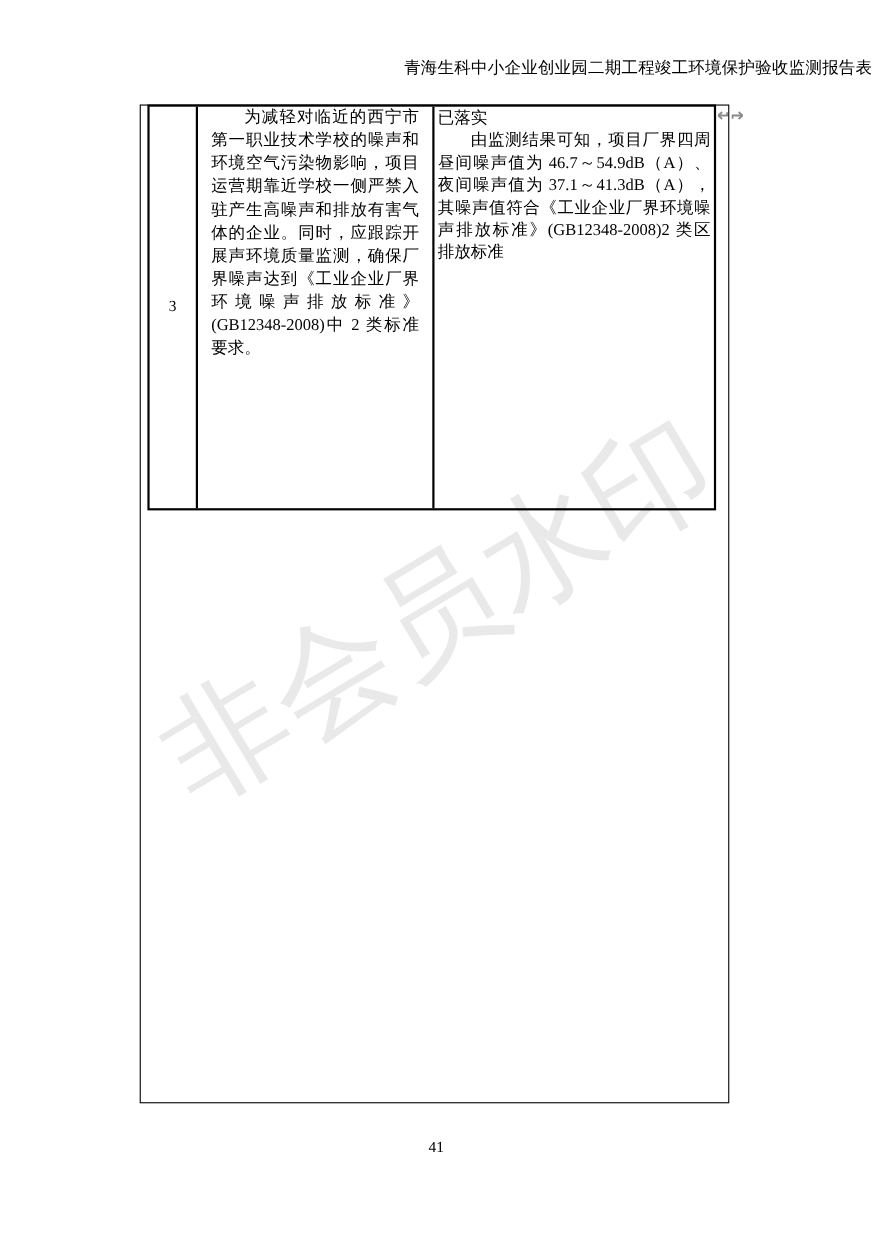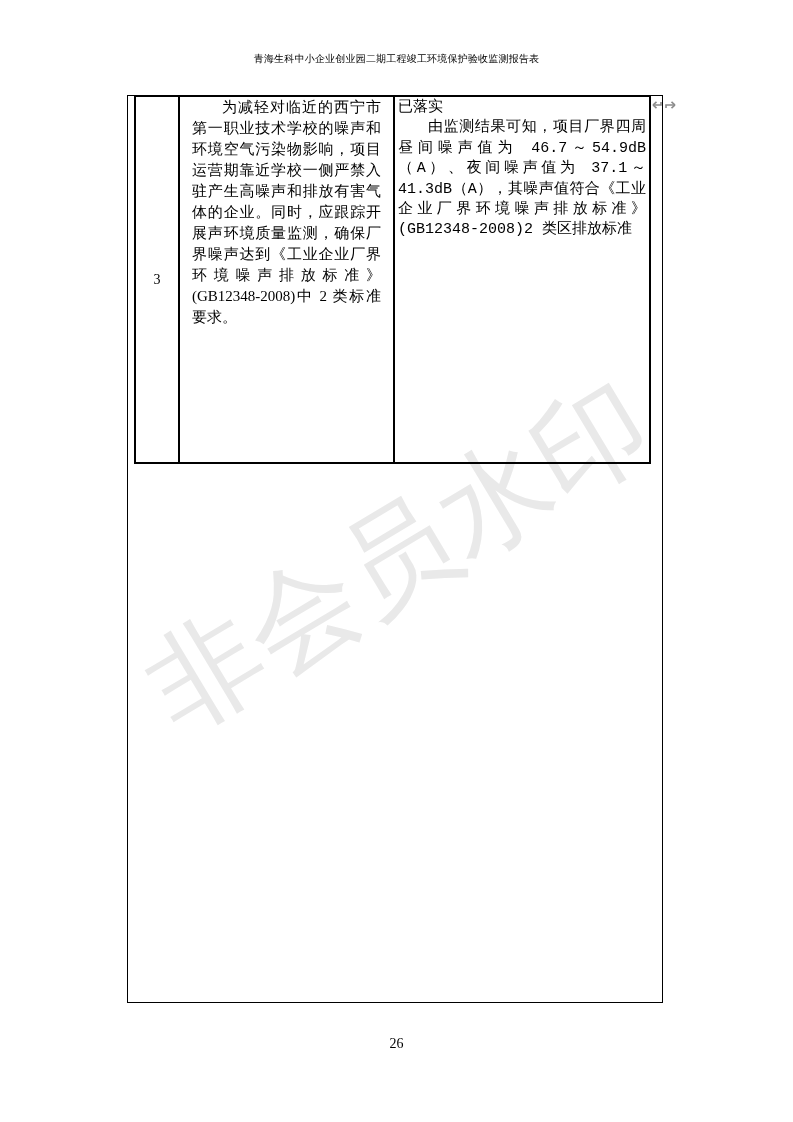--- a/index.html
+++ b/index.html
@@ -13,22 +13,22 @@
     overflow: hidden;
     font-family: "Liberation Serif", serif;
     color: #000000;
   }
 
   .doc-header {
     position: absolute;
     top: 52px;
     left: 0;
     width: 100%;
-    text-align: center;
-    font-size: 10px;
+    text-align: right;
+    font-size: 15px;
     letter-spacing: 0.2px;
     z-index: 2;
   }
 
   
   .frame {
     position: absolute;
     left: 127px;
     top: 95px;
     width: 536px;
@@ -77,21 +77,20 @@
   .cell-status {
     flex: 1;
     padding: 1px 3px;
     font-size: 15px;
     line-height: 20.4px;
   }
   .cell-status .para {
     margin: 0;
     text-align: justify;
     text-justify: inter-character;
-    font-family: Liberation Mono, monospace;
   }
   .indent { text-indent: 2em; }
 
   .watermark {
     position: absolute;
     left: 158px;
     top: 644px;
     height: 112px;
     line-height: 112px;
     font-size: 112px;
@@ -150,15 +149,15 @@
 
   <svg class="anchor-icon" width="28" height="15" viewBox="0 0 28 15">
     <g stroke="#8a8a8a" stroke-width="1.6" fill="none">
       <path d="M11 4 v3 h-8"></path>
       <path d="M3 7 l3.5 -3.2 M3 7 l3.5 3.2"></path>
       <path d="M16 10 v-3 h9"></path>
       <path d="M25 7 l-3.5 -3.2 M25 7 l-3.5 3.2"></path>
     </g>
   </svg>
 
-  <div class="page-number">26</div>
+  <div class="page-number">41</div>
 
 </div>
 
 </body></html>

